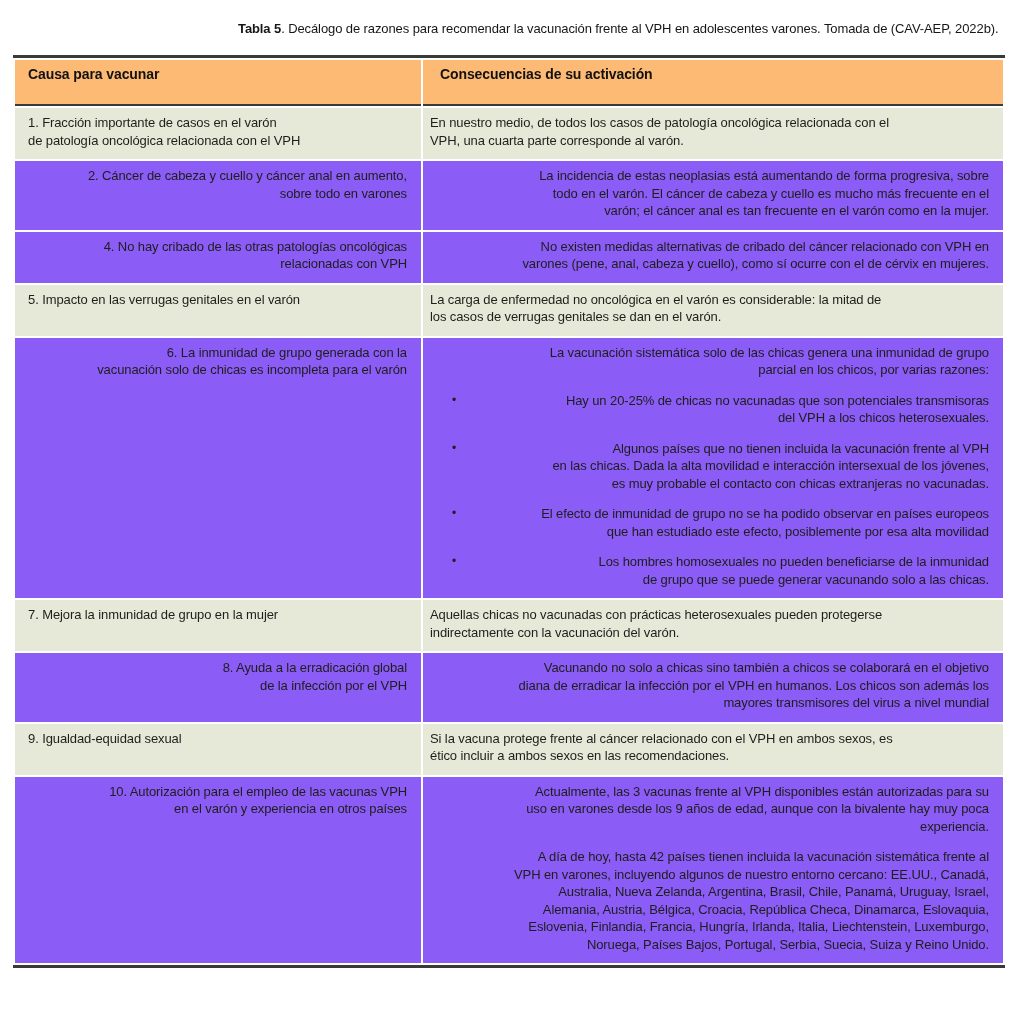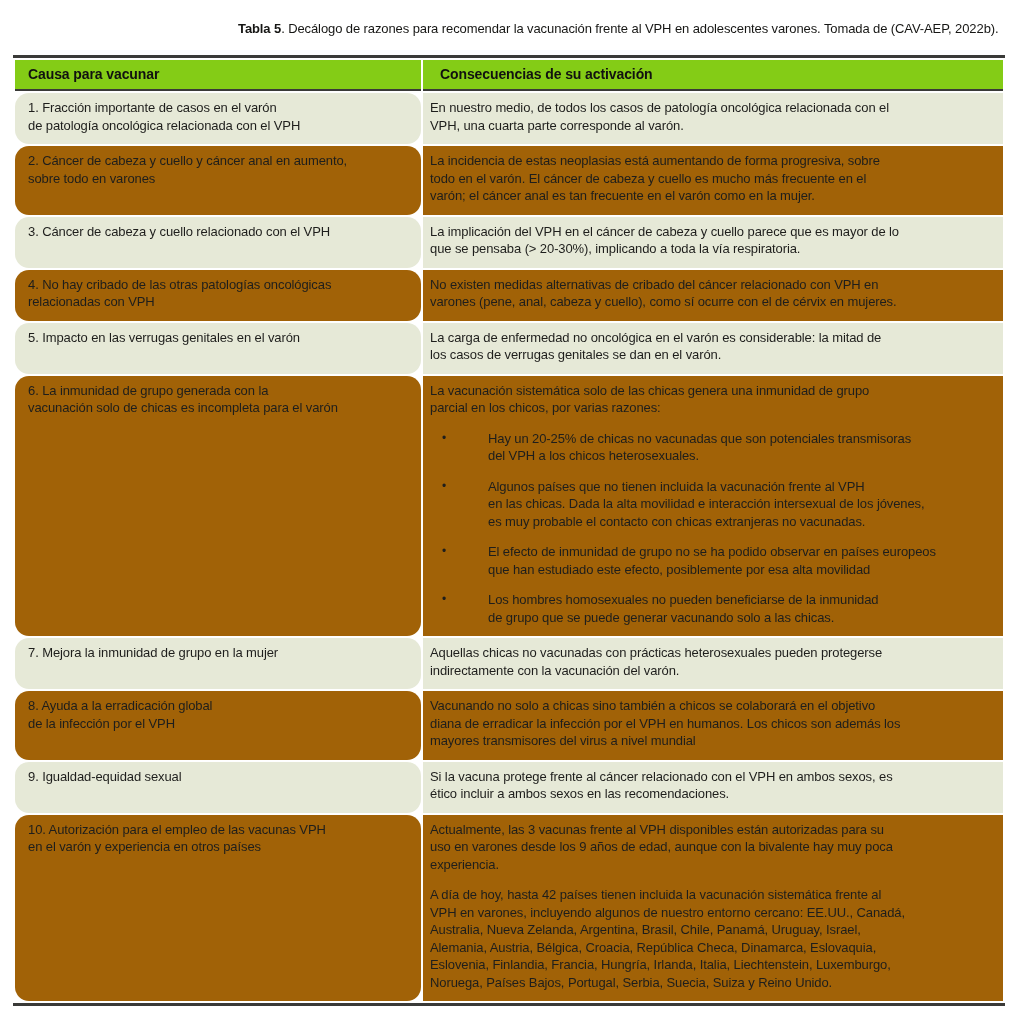--- a/index.html
+++ b/index.html
@@ -35,45 +35,45 @@
     top: 55px;
     left: 13px;
     width: 992px;
     border-collapse: separate;
     border-spacing: 2px;
     border-top: 3px solid #3a3a38;
     border-bottom: 3px solid #3a3a38;
     table-layout: fixed;
   }
   th {
-    background: #84cc16;
+    background: #fdba74;
     text-align: left;
     vertical-align: middle;
     font-size: 14px;
     font-weight: bold;
     letter-spacing: -0.1px;
-    padding: 6px 14px 7px 13px;
+    padding: 6px 14px 22px 13px;
     border-bottom: 2px solid #3a3a38;
     color: #111110;
   }
   th.col-consecuencia { padding-left: 17px; }
   col.c-causa { width: 406px; }
 
   td {
     vertical-align: top;
     font-size: 13px;
     line-height: 17.5px;
     letter-spacing: -0.1px;
     padding: 6px 14px 10px 13px;
   }
   td.consecuencia { padding-left: 7px; }
   tr.odd  td { background: #e6e9d7; }
-  tr.even td { background: #a16207; }
-
-  td.causa { white-space: pre-line; border-radius: 14px; }
+  tr.even td { background: #8b5cf6; text-align: right; }
+
+  td.causa { white-space: pre-line; }
   .para { white-space: pre-line; }
   .para + .para, .para + .bullet, .bullet + .bullet { margin-top: 13px; }
   .bullet {
     display: flex;
     margin-left: 12px;
   }
   .bullet .dot {
     flex: 0 0 14px;
     width: 14px;
     font-size: 12px;
@@ -113,27 +113,20 @@
         </tr>
         <tr class="even">
           <td class="causa">2. Cáncer de cabeza y cuello y cáncer anal en aumento,
 sobre todo en varones</td>
           <td class="consecuencia">
             <div class="para">La incidencia de estas neoplasias está aumentando de forma progresiva, sobre
 todo en el varón. El cáncer de cabeza y cuello es mucho más frecuente en el
 varón; el cáncer anal es tan frecuente en el varón como en la mujer.</div>
           </td>
         </tr>
-        <tr class="odd">
-          <td class="causa">3. Cáncer de cabeza y cuello relacionado con el VPH</td>
-          <td class="consecuencia">
-            <div class="para">La implicación del VPH en el cáncer de cabeza y cuello parece que es mayor de lo
-que se pensaba (&gt; 20-30%), implicando a toda la vía respiratoria.</div>
-          </td>
-        </tr>
         <tr class="even">
           <td class="causa">4. No hay cribado de las otras patologías oncológicas
 relacionadas con VPH</td>
           <td class="consecuencia">
             <div class="para">No existen medidas alternativas de cribado del cáncer relacionado con VPH en
 varones (pene, anal, cabeza y cuello), como sí ocurre con el de cérvix en mujeres.</div>
           </td>
         </tr>
         <tr class="odd">
           <td class="causa">5. Impacto en las verrugas genitales en el varón</td>

